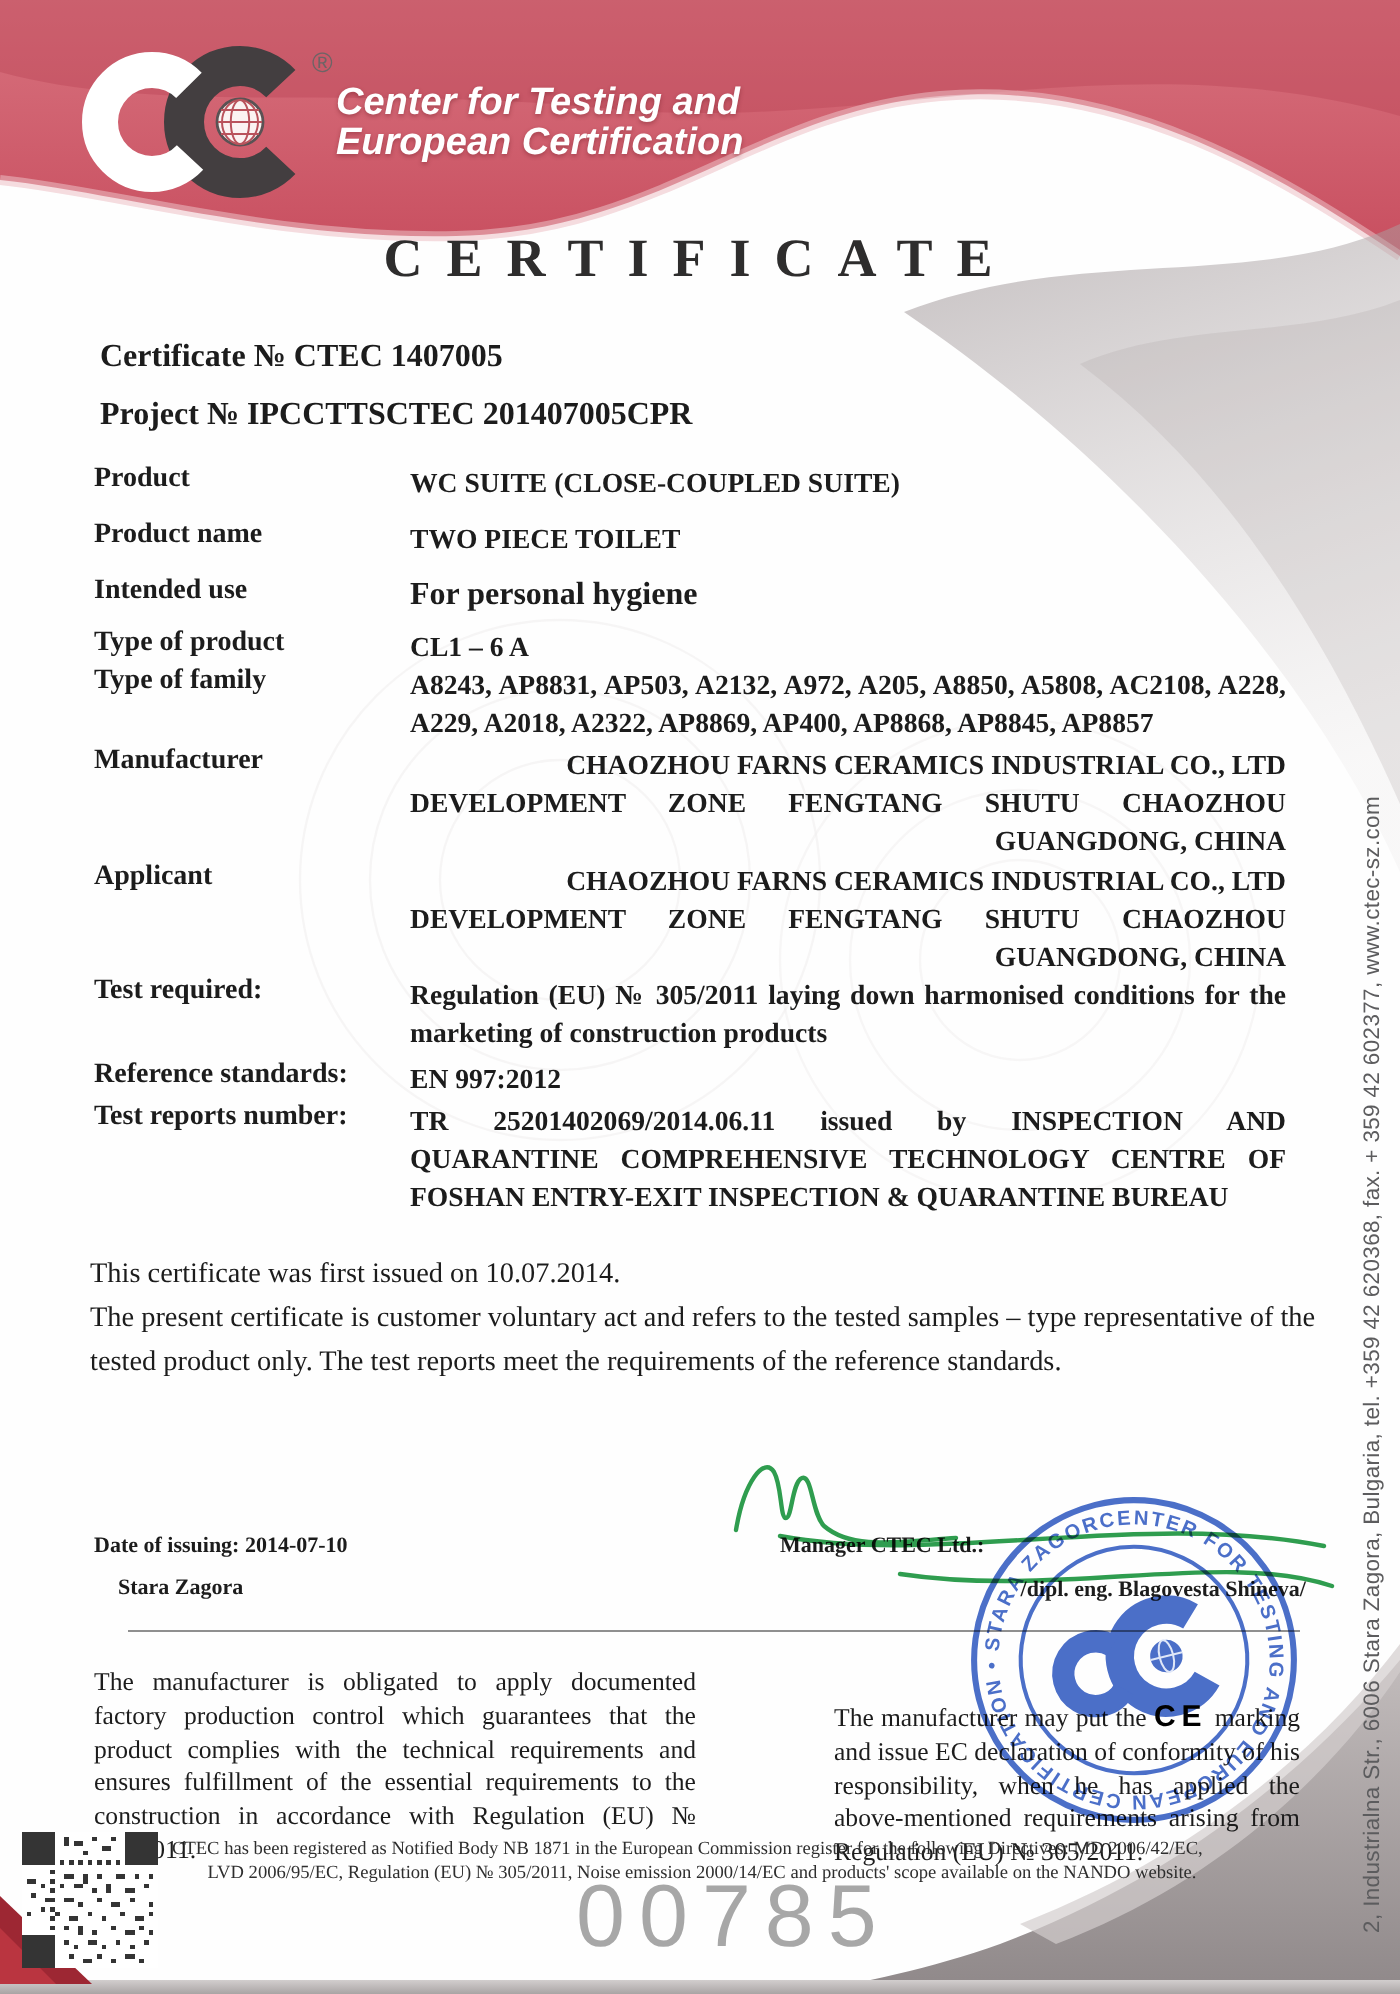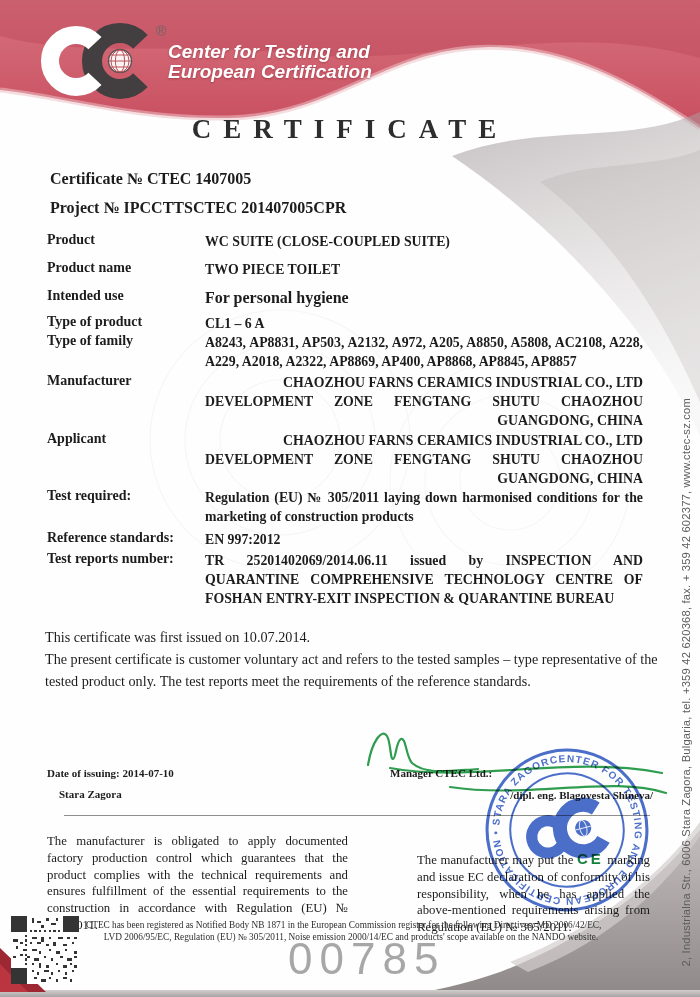--- a/index.html
+++ b/index.html
@@ -49,21 +49,21 @@
   #place-line{left:59px;top:788px;}
   #mgr-label{left:390px;top:767px;}
   #mgr-name{left:400px;top:789px;width:253px;text-align:right;}
 
   #rule{left:64px;top:815px;width:586px;border-top:1.5px solid #8f8f8f;z-index:2;}
 
   
   .oblig{font-size:12.8px;line-height:16.8px;text-align:justify;z-index:3;}
   #oblig-left{left:47px;top:833px;width:301px;}
   #oblig-right{left:417px;top:851px;width:233px;}
-  .ce{font-family:"Liberation Sans","DejaVu Sans",sans-serif;font-weight:bold;font-size:15px;letter-spacing:3px;color:#15803d;}
+  .ce{font-family:"Liberation Sans","DejaVu Sans",sans-serif;font-weight:bold;font-size:15px;letter-spacing:3px;color:#000000;}
 
   
   #qr{left:11px;top:916px;z-index:3;}
   #footer-text{left:86px;top:920px;width:530px;font-size:9.3px;line-height:11.5px;color:#2e2e2e;z-index:3;}
   #footer-text .fl1{white-space:nowrap;}
   #footer-text .fl2{text-align:center;white-space:nowrap;}
   #serial{
     left:288px;top:934px;z-index:2;
     font-family:Liberation Sans, sans-serif;font-size:44px;letter-spacing:7px;
     color:#737373;opacity:.62;

